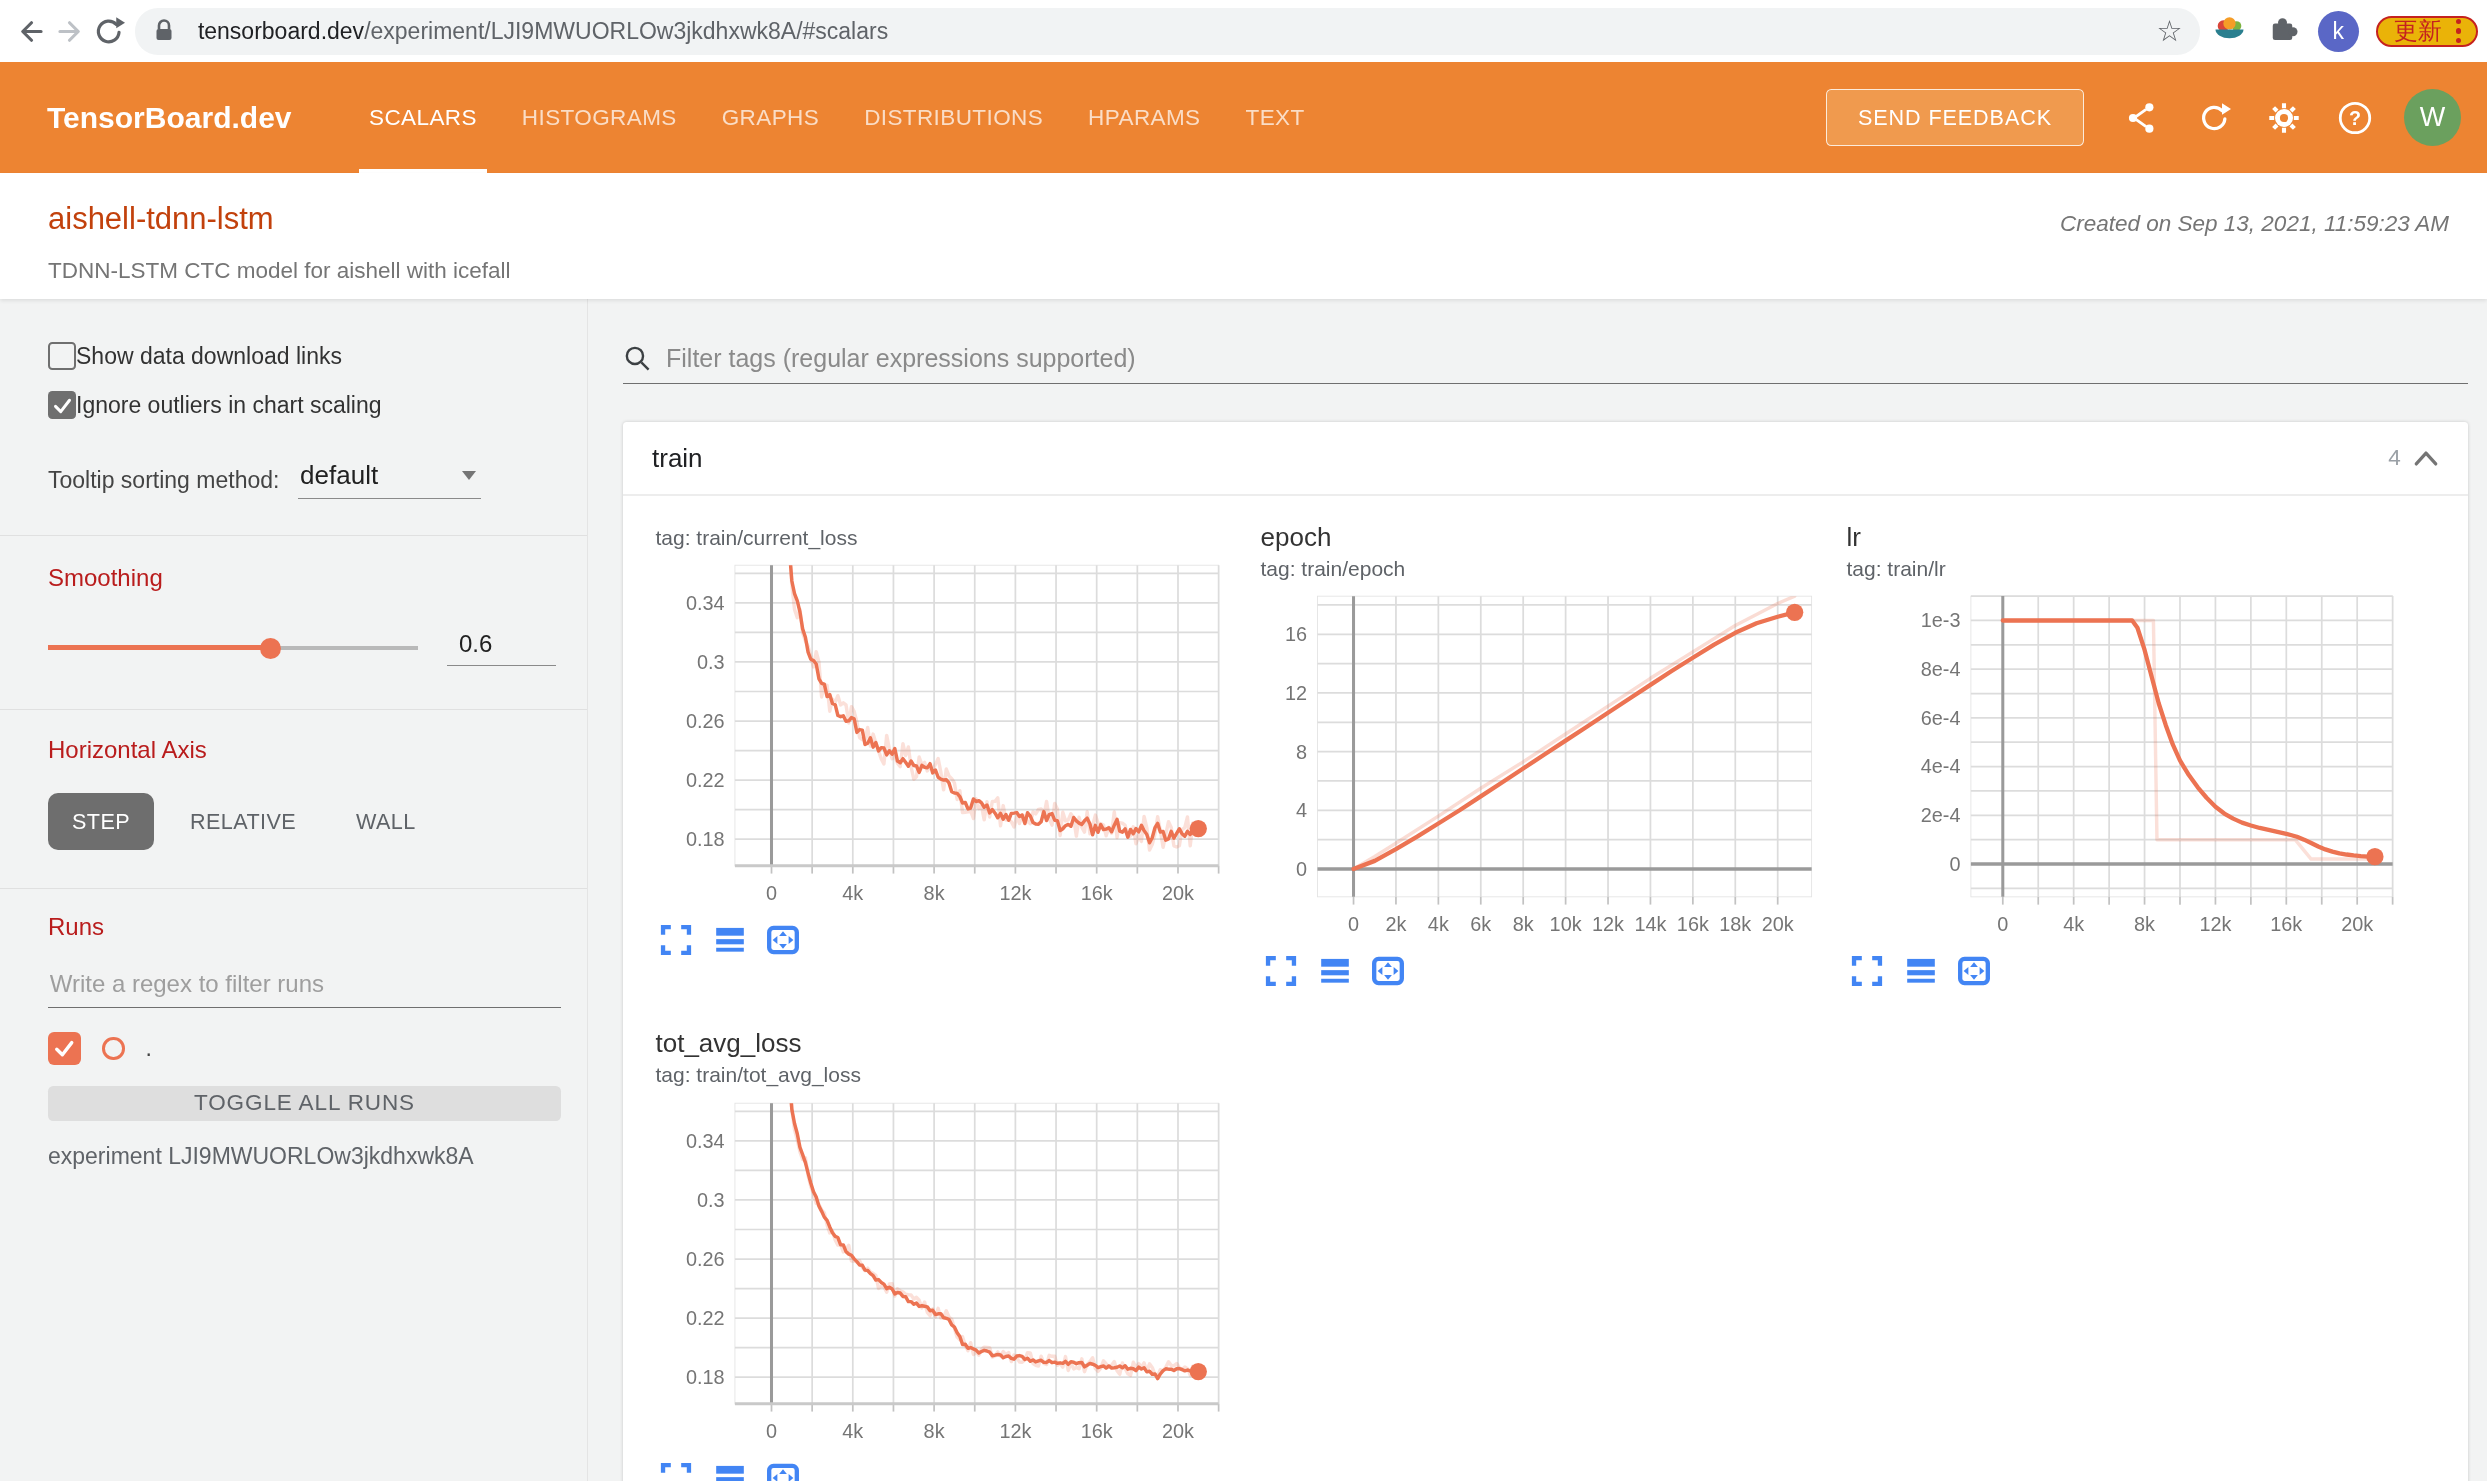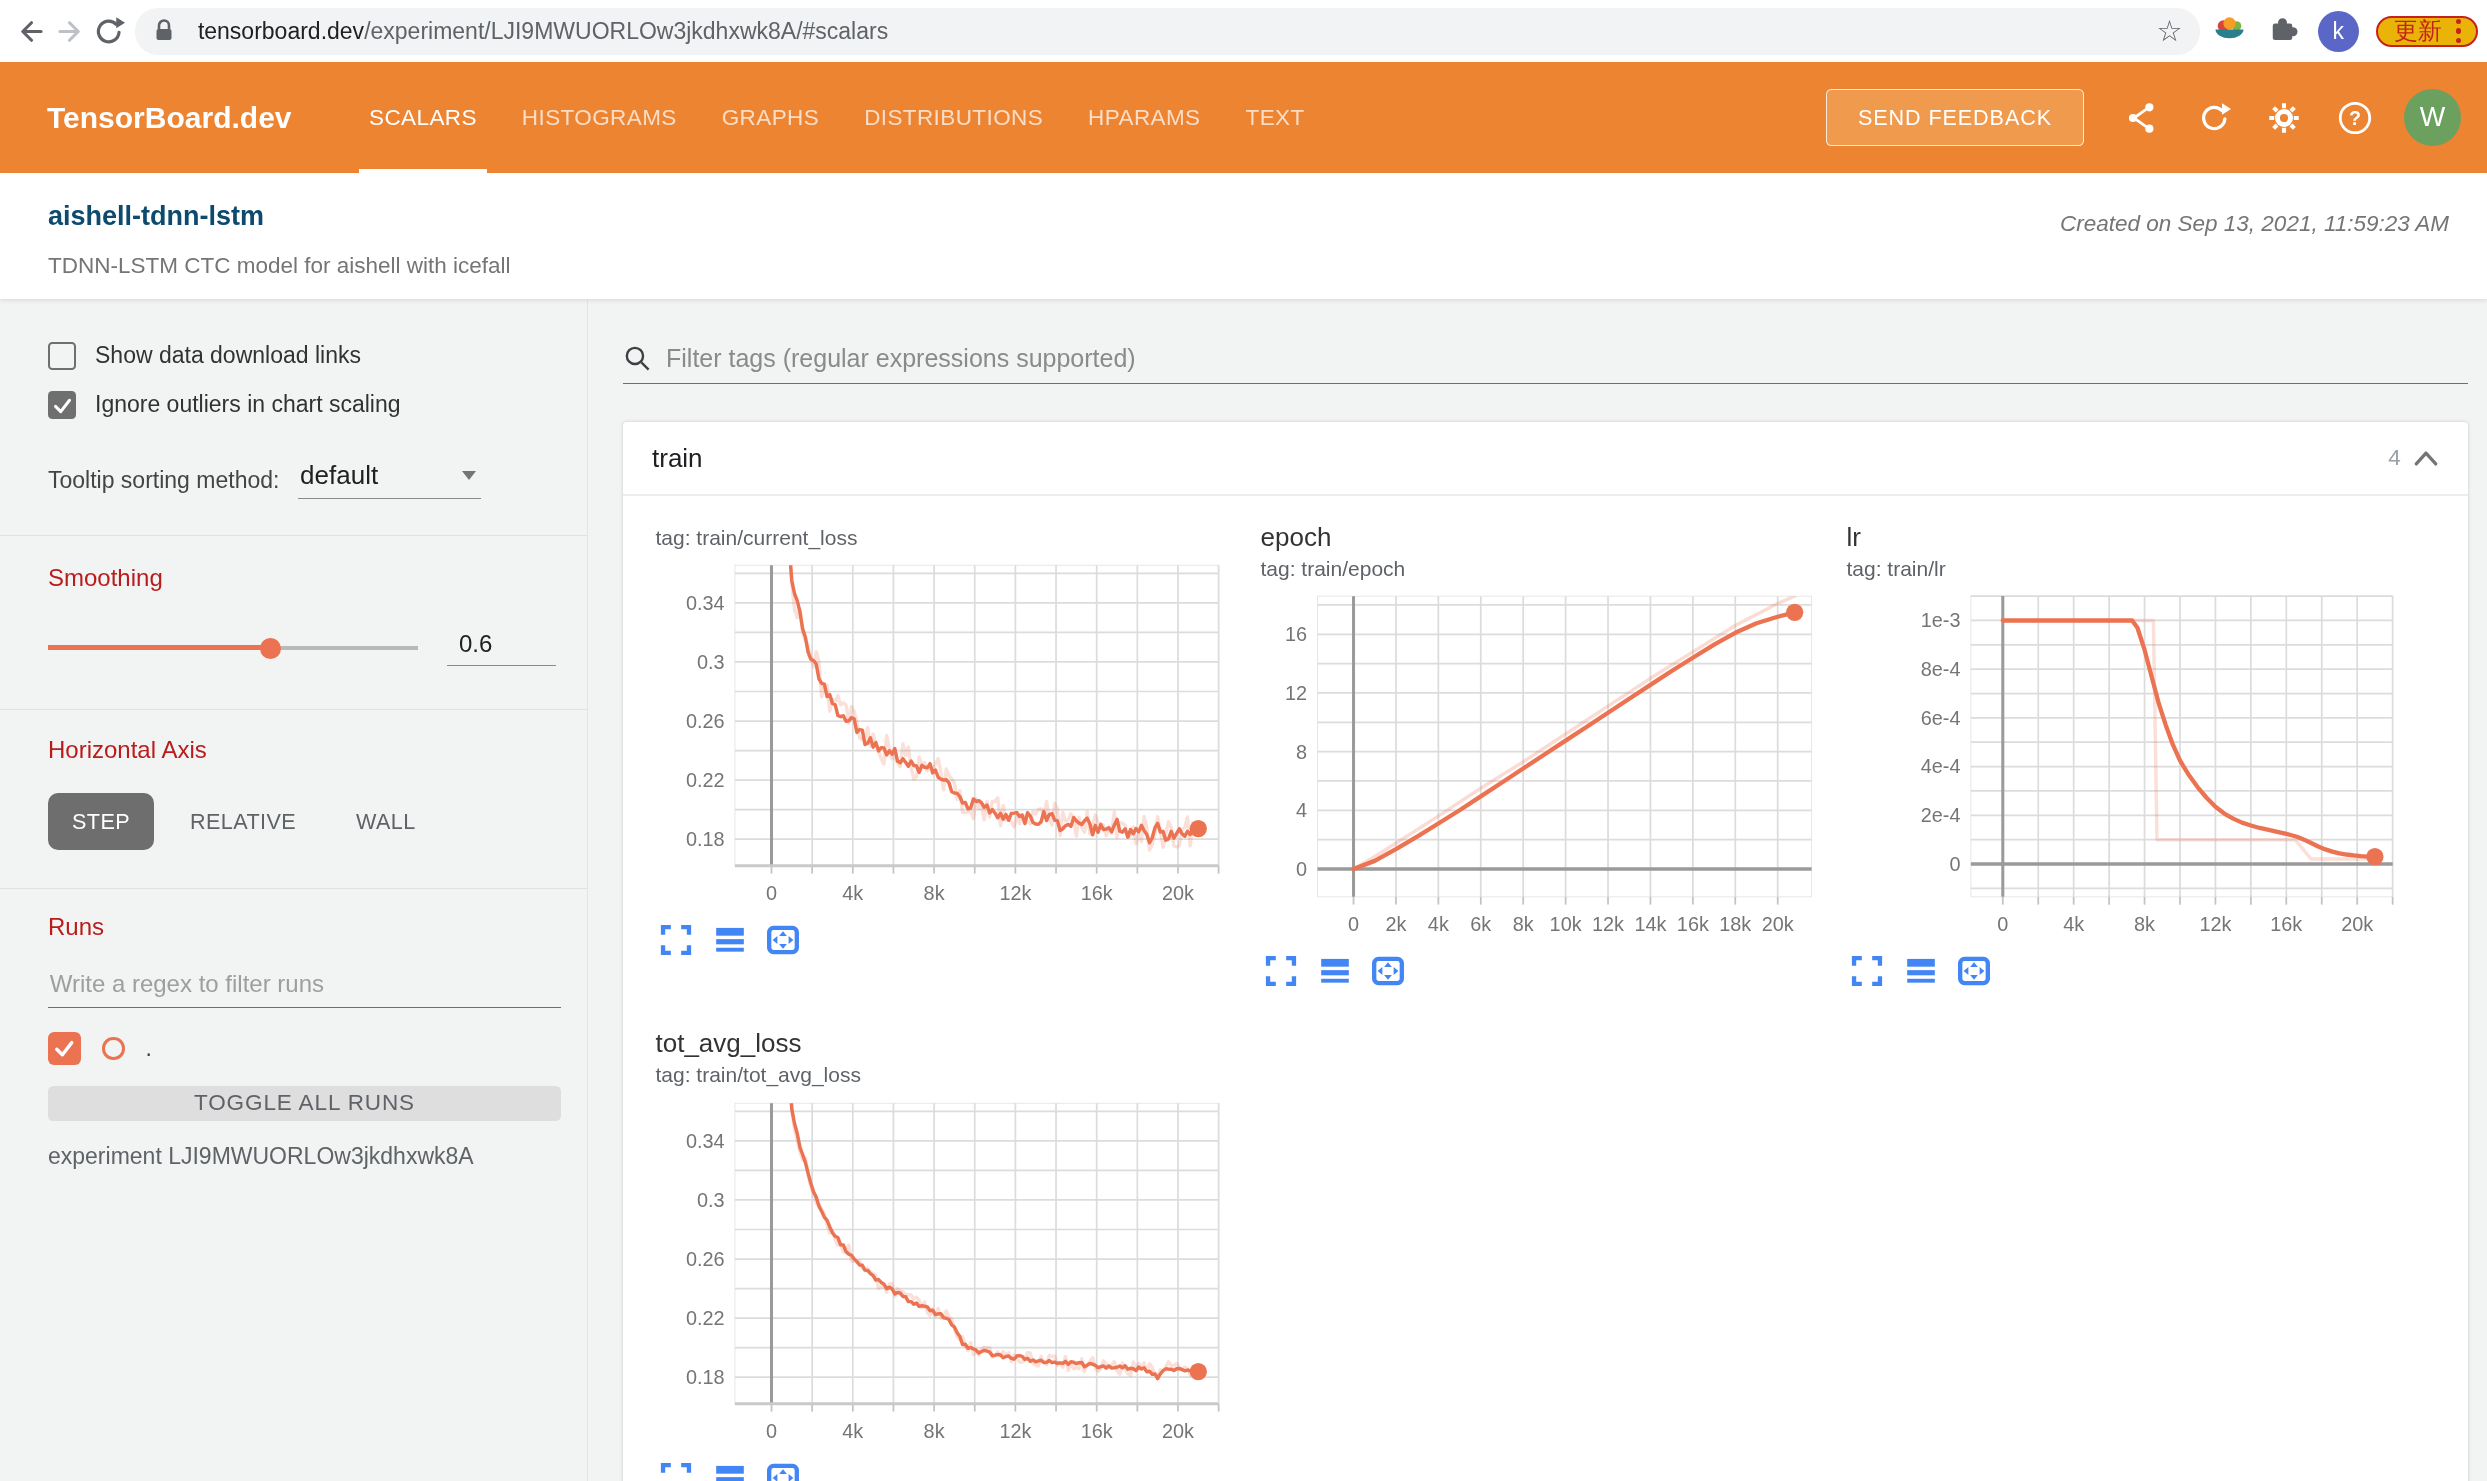--- a/index.html
+++ b/index.html
@@ -35,31 +35,31 @@
   .appbar .spacer { flex:1; }
   .feedback { height:57px; padding:0 31px; border:1.7px solid rgba(255,255,255,.8); border-radius:5.2px;
     background:#f09a4e; color:#fff; font-size:21.6px; letter-spacing:0.9px; display:flex; align-items:center; margin-right:40px; }
   .appbar-icons { display:flex; align-items:center; gap:35px; margin-right:31px; }
   .avatar-w { width:57px; height:57px; border-radius:50%; background:#6ba05e; color:#fff;
     font-size:27px; display:flex; align-items:center; justify-content:center; margin-right:26px; }
 
   
   .titlebar { height:126px; background:#fff; position:relative; padding:28px 35px 0 48px;
     box-shadow:0 1.7px 4.3px rgba(0,0,0,.10); }
-  .exp-title { font-size:27px; font-weight:bold; color:#0c4a6e; }
+  .exp-title { font-size:31px; font-weight:normal; color:#c2410c; }
   .exp-desc { font-size:22.5px; color:#757575; margin-top:21px; }
   .exp-created { position:absolute; right:38px; top:38px; font-size:22.5px; font-style:italic; color:#757575; }
 
   
   .content { display:flex; height:1182px; }
   .sidebar { width:588px; flex:0 0 auto; padding-top:43px; border-right:0.9px solid #e4e4e4; }
   .sb-pad { padding-left:48px; padding-right:26px; }
   .divider { border-top:1.7px solid #e0e0e0; }
 
-  .cbrow { display:flex; gap:19px; margin-bottom:21px; }
+  .cbrow { display:flex; align-items:center; margin-bottom:21px; }
   .cb { width:28px; height:28px; border-radius:4.3px; display:flex; align-items:center; justify-content:center; flex:0 0 auto; }
   .cb.unchecked { border:2.6px solid #6f6f6f; background:transparent; }
   .cb.checked-gray { background:#6f6f6f; }
   .cb.checked-orange { width:33px; height:33px; border-radius:6px; background:#ec7352; }
   .cb-label { font-size:23px; color:#323232; }
 
   .tooltip-row { display:flex; align-items:flex-end; gap:19px; margin-top:41px; }
   .tooltip-label { font-size:23px; color:#444; padding-bottom:5.2px; }
   .dropdown { display:flex; align-items:center; justify-content:space-between; width:183px;
     border-bottom:1.7px solid #8a8a8a; padding:0 5.2px 7px 1.7px; }

